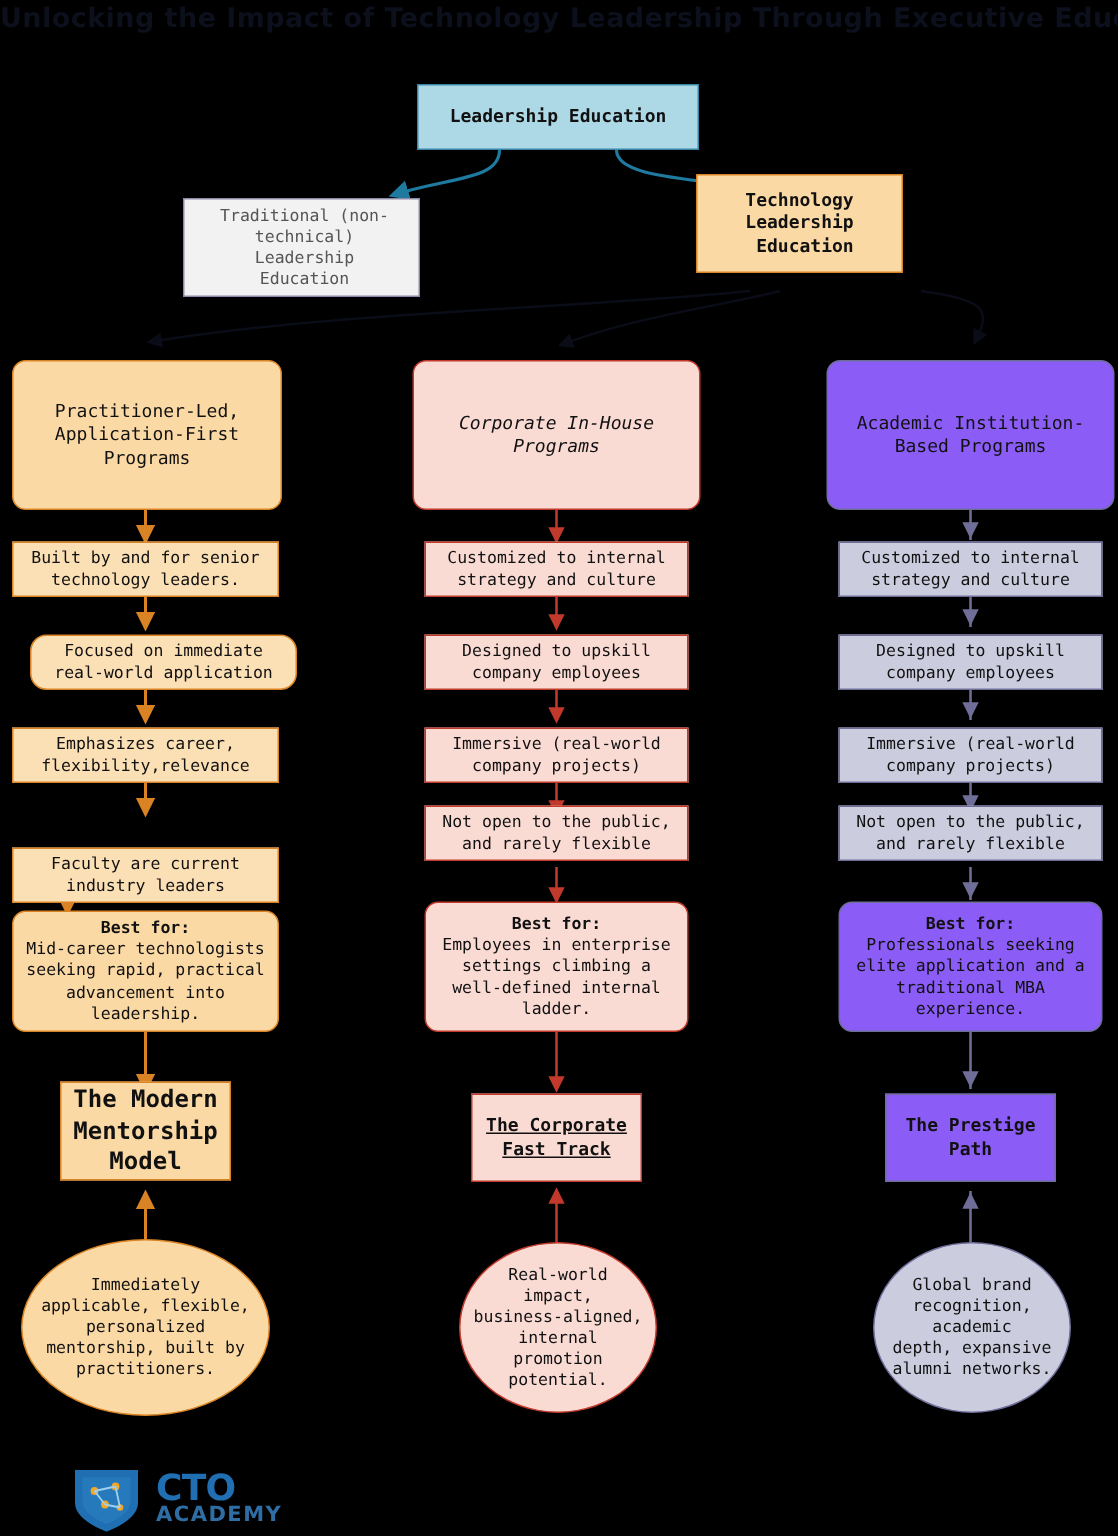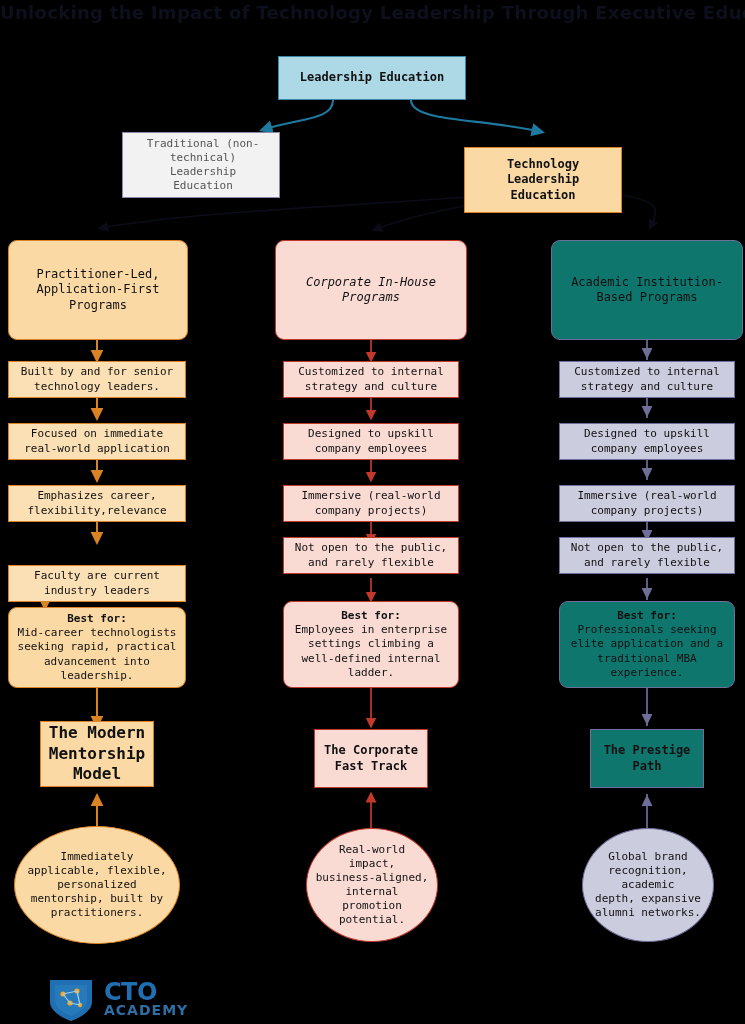--- a/index.html
+++ b/index.html
@@ -39,21 +39,21 @@
   .node.ellipse   { border-radius: 50%; }
 
   
   .c-blue   { background:#add8e6; border:1.5px solid #3a87a8; }
   .c-grey   { background:#f2f2f2; border:1.5px solid #8a8aa8; color:#555555;padding-left:10px; }
   .c-orange { background:#fbd9a5; border:1.5px solid #d98324; }
   .c-orange-l{ background:#fbdfb5; border:1.2px solid #d98324; }
   .c-pink   { background:#fadbd4; border:1.2px solid #c0392b; }
   .c-pink-d { background:#fadbd4; border:1.5px solid #c0392b; }
   .c-purple { background:#ccccdf; border:1.2px solid #6e6e99; }
-  .c-purple-d{background:#0f766e; border:1.5px solid #6e6e99; }
+  .c-purple-d{background:#8b5cf6; border:1.5px solid #6e6e99; }
 
   .bold { font-weight: bold; }
 
   
   #wires { position:absolute; inset:0; width:745px; height:1024px; pointer-events:none; }
 
   
   .logo { position:absolute; left:46px; top:976px; width:150px; height:48px; }
   .logo-text {
     position:absolute; left:58px; top:2px;
@@ -124,31 +124,31 @@
     <path d="M647,848 L647,794" stroke="#6e6e99" stroke-width="1.7" marker-end="url(#ar-pu)"></path>
   </svg>
 
   <div class="node rect c-blue bold" style="left:278px; top:56px; width:188px; height:44px; font-size:12px;">Leadership Education</div>
 
   <div class="node rect c-grey" style="left:122px; top:132px; width:158px; height:66px;">Traditional (non-
 technical)
 Leadership
 Education</div>
 
-  <div class="node rect c-orange bold" style="left:464px; top:147px; width:158px; height:66px; font-size:12px;">Technology
+  <div class="node rect c-orange bold" style="left:464px; top:116px; width:138px; height:66px; font-size:12px;text-align:right;">Technology
 Leadership
 Education</div>
 
   <div class="node round c-orange" style="left:8px; top:240px; width:180px; height:100px; font-size:12px;">Practitioner-Led,
 Application-First
 Programs</div>
 
   <div class="node rect c-orange-l" style="left:8px; top:361px; width:178px; height:37px;">Built by and for senior
 technology leaders.</div>
-  <div class="node rect c-orange-l" style="left:8px; top:423px; width:178px; height:37px;">Focused on immediate
+  <div class="node rect c-orange-l" style="left:20px; top:423px; width:178px; height:37px;border-radius:11px;">Focused on immediate
 real-world application</div>
   <div class="node rect c-orange-l" style="left:8px; top:485px; width:178px; height:37px;">Emphasizes career,
 flexibility,relevance</div>
   <div class="node rect c-orange-l" style="left:8px; top:537px; width:178px; height:37px;margin-top:28px;">Faculty are current
 industry leaders</div>
 
   <div class="node round c-orange" style="left:8px; top:607px; width:178px; height:81px; flex-direction:column;">
     <span class="bold">Best for:</span>
     <span style="white-space:pre-line;">Mid-career technologists
 seeking rapid, practical
@@ -179,21 +179,21 @@
 and rarely flexible</div>
 
   <div class="node round c-pink-d" style="left:283px; top:601px; width:176px; height:87px; flex-direction:column;">
     <span class="bold">Best for:</span>
     <span style="white-space:pre-line;">Employees in enterprise
 settings climbing a
 well-defined internal
 ladder.</span>
   </div>
 
-  <div class="node rect c-pink-d bold" style="left:314px; top:729px; width:114px; height:59px; font-size:12px;">The Corporate
+  <div class="node rect c-pink-d bold" style="left:314px; top:729px; width:114px; height:59px; font-size:12px;text-decoration:underline;">The Corporate
 Fast Track</div>
 
   <div class="node ellipse c-pink" style="left:306px; top:828px; width:132px; height:114px;">Real-world impact,
 business-aligned,
 internal promotion
 potential.</div>
 
   <div class="node round c-purple-d" style="left:551px; top:240px; width:192px; height:100px; font-size:12px;">Academic Institution-
 Based Programs</div>
 

